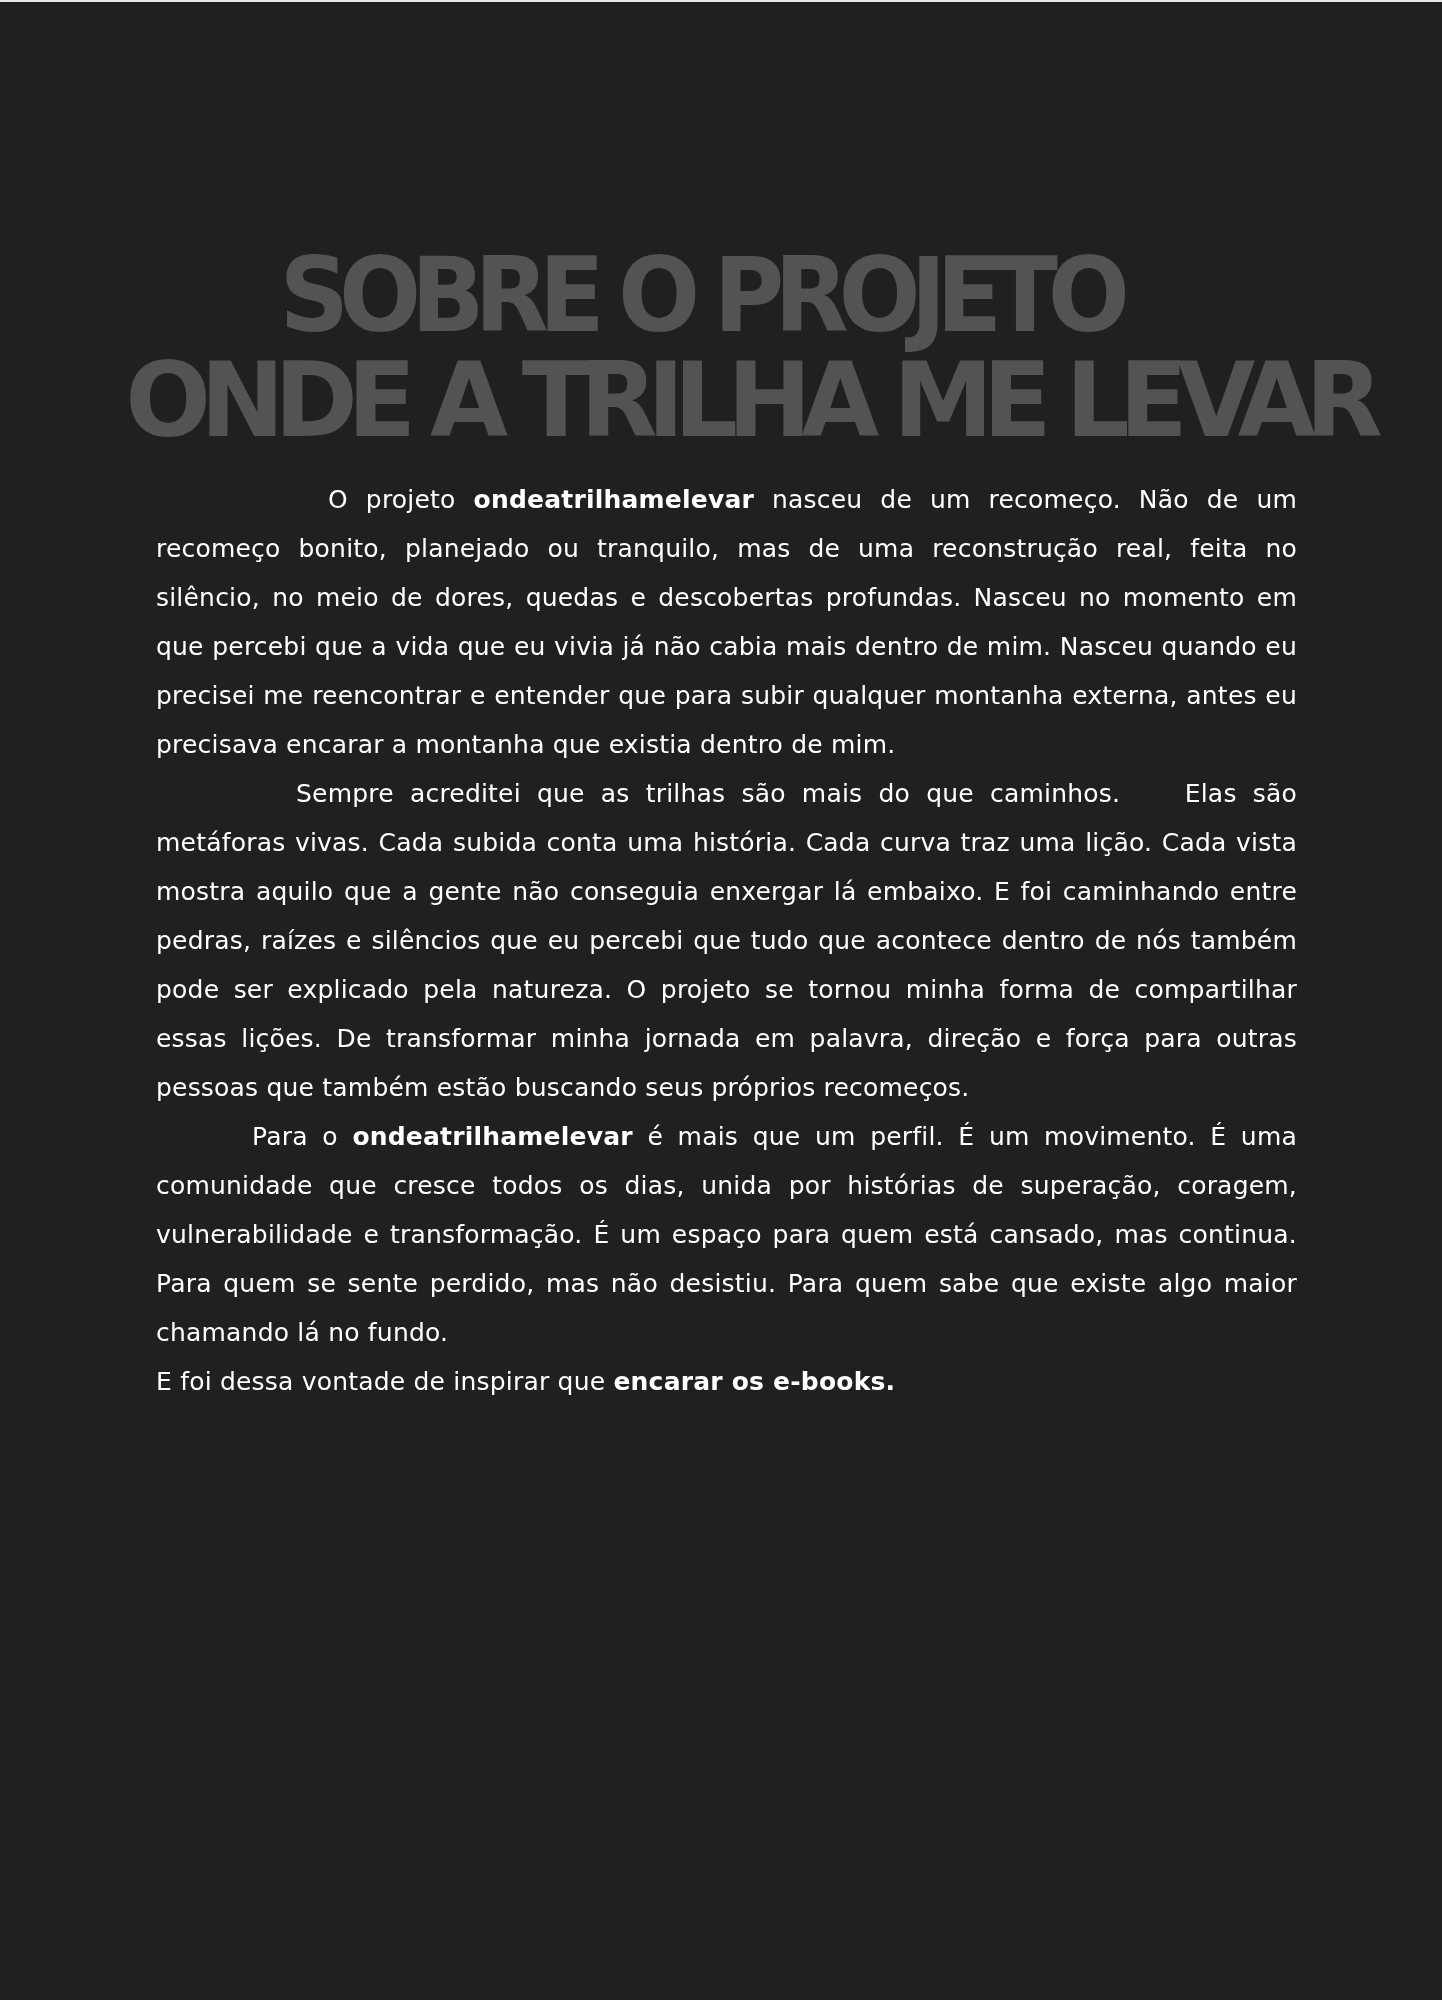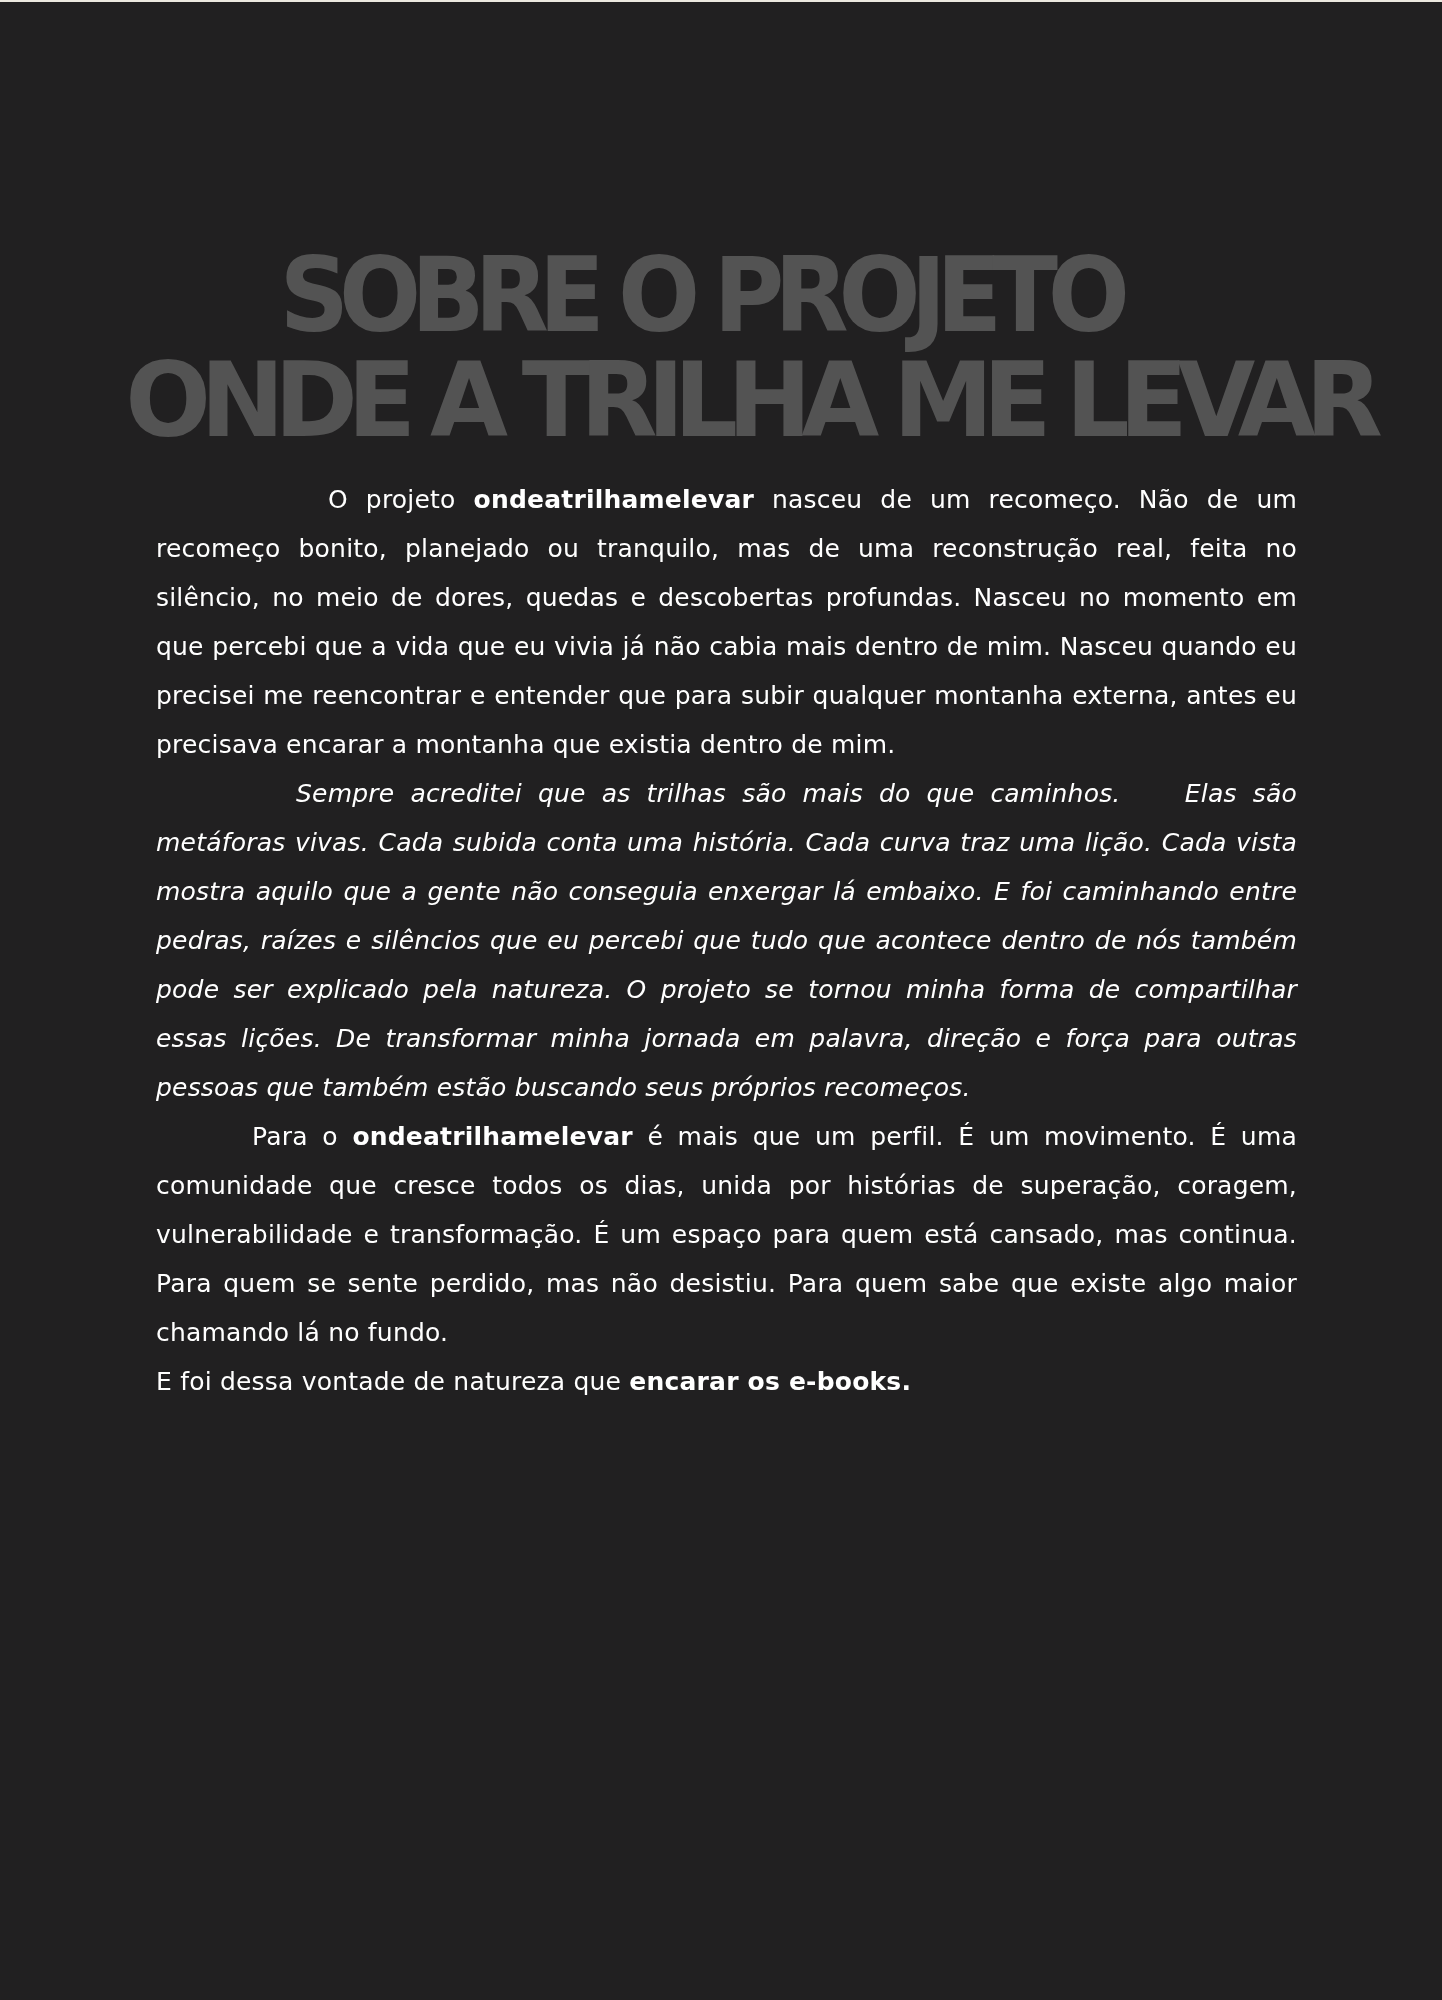--- a/index.html
+++ b/index.html
@@ -62,21 +62,21 @@
       font-family: "DejaVu Sans", sans-serif;
       font-size: 25px;
       line-height: 49px;
       text-align: justify;
       letter-spacing: 0.2px;
     }
     .body-text p {
       margin: 0;
     }
     .body-text .p1 { text-indent: 172px; }
-    .body-text .p2 { text-indent: 140px; font-style: italic; }
+    .body-text .p2 { text-indent: 140px; }
     .body-text .p3 { text-indent: 96px; }
     .body-text .p4 { text-indent: 0; text-align: left; }
     .body-text b {
       font-weight: bold;
     }
   </style>
 </head>
 <body>
 
 <div class="top-rule"></div>
@@ -87,14 +87,14 @@
   </span>
   <span class="title-line l2">
     <span class="title-inner">ONDE A TRILHA ME LEVAR</span>
   </span>
 </h1>
 
 <div class="body-text">
   <p class="p1"><span>O projeto </span><b>ondeatrilhamelevar</b><span> nasceu de um recomeço. Não de um recomeço bonito, planejado ou tranquilo, mas de uma reconstrução real, feita no silêncio, no meio de dores, quedas e descobertas profundas. Nasceu no momento em que percebi que a vida que eu vivia já não cabia mais dentro de mim. Nasceu quando eu precisei me reencontrar e entender que para subir qualquer montanha externa, antes eu precisava encarar a montanha que existia dentro de mim.</span></p>
   <p class="p2"><span style="white-space: pre-wrap;">Sempre acreditei que as trilhas são mais do que caminhos.    Elas são metáforas vivas. Cada subida conta uma história. Cada curva traz uma lição. Cada vista mostra aquilo que a gente não conseguia enxergar lá embaixo. E foi caminhando entre pedras, raízes e silêncios que eu percebi que tudo que acontece dentro de nós também pode ser explicado pela natureza. O projeto se tornou minha forma de compartilhar essas lições. De transformar minha jornada em palavra, direção e força para outras pessoas que também estão buscando seus próprios recomeços.</span></p>
   <p class="p3"><span>Para o </span><b>ondeatrilhamelevar</b><span> é mais que um perfil. É um movimento. É uma comunidade que cresce todos os dias, unida por histórias de superação, coragem, vulnerabilidade e transformação. É um espaço para quem está cansado, mas continua. Para quem se sente perdido, mas não desistiu. Para quem sabe que existe algo maior chamando lá no fundo.</span></p>
-  <p class="p4"><span>E foi dessa vontade de natureza que </span><b>encarar os e-books.</b></p>
+  <p class="p4"><span>E foi dessa vontade de inspirar que </span><b>encarar os e-books.</b></p>
 </div>
 
 </body></html>

